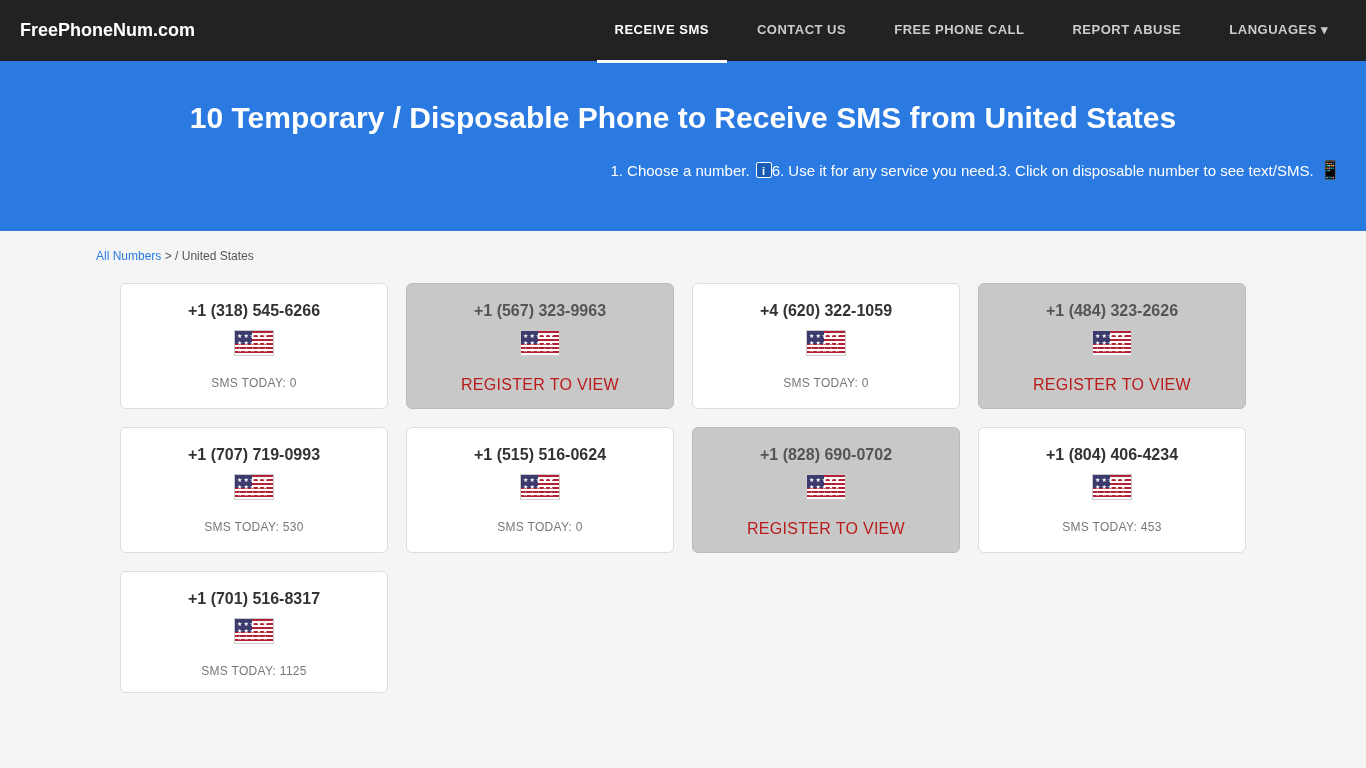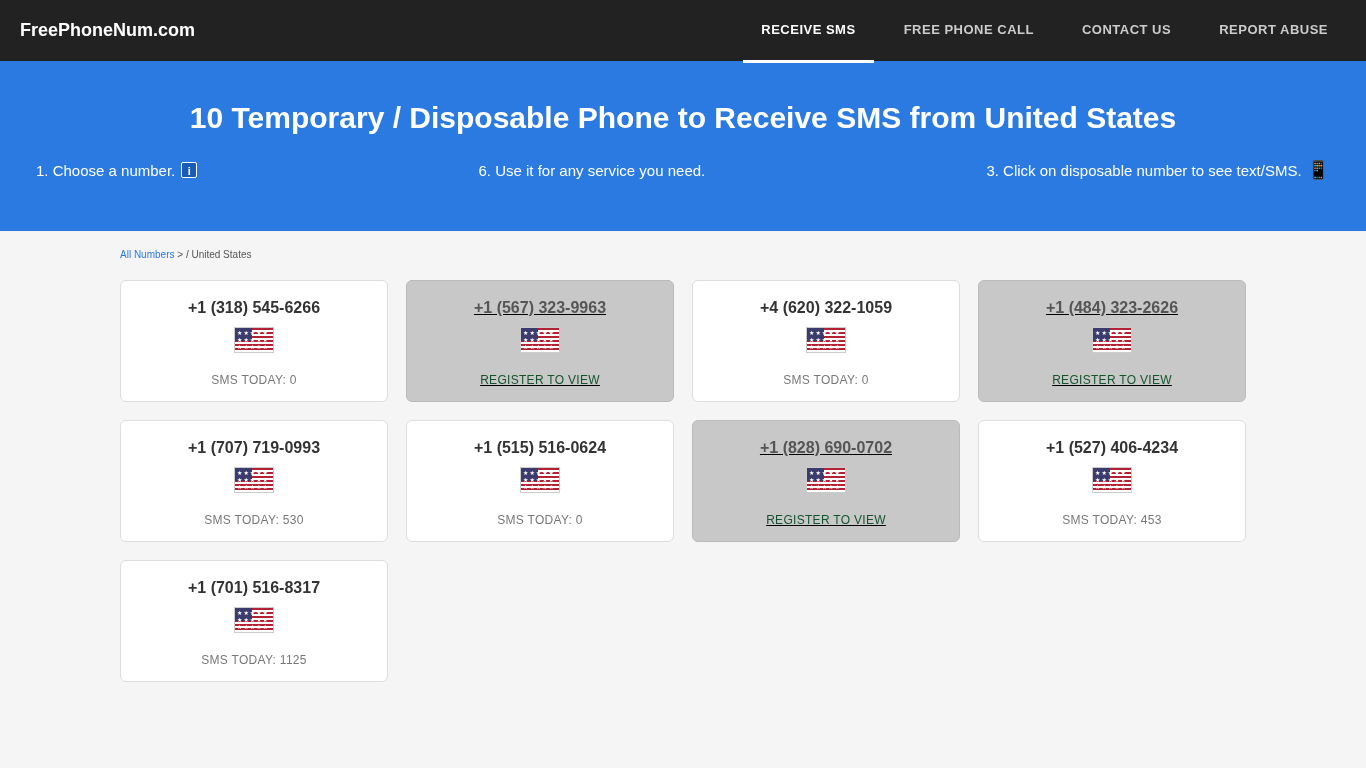--- a/index.html
+++ b/index.html
@@ -38,30 +38,30 @@
     .nav-link.active {
       color: #fff;
       border-bottom: 3px solid #fff;
     }
 
     
     .hero {
       background: #2a7ae2;
       color: #fff;
       text-align: center;
-      padding: 40px 36px 50px;
+      padding: 40px 24px 50px;
     }
     .hero h1 {
       font-size: 30px;
       font-weight: 700;
       margin-bottom: 24px;
     }
     .hero-steps {
       display: flex;
-      justify-content: space-between;
+      justify-content: flex-end;
       font-size: 15px;
     }
     .hero-step {
       display: flex;
       align-items: center;
       gap: 6px;
     }
     .info-icon {
       display: inline-block;
       background: #1a5bb5;
@@ -74,22 +74,22 @@
       height: 16px;
       line-height: 16px;
       text-align: center;
     }
     .phone-icon {
       font-size: 18px;
     }
 
     
     .breadcrumb {
-      padding: 18px 120px 10px;
-      font-size: 10px;
+      padding: 18px 96px 10px;
+      font-size: 12px;
       color: #555;
     }
     .breadcrumb a {
       color: #2a7ae2;
       text-decoration: none;
     }
 
     
     .phone-grid {
       padding: 10px 120px 30px;
@@ -103,21 +103,20 @@
       border: 1px solid #ddd;
       border-radius: 6px;
       padding: 18px 10px 14px;
       text-align: center;
       cursor: pointer;
       transition: box-shadow 0.2s;
     }
     .phone-card.locked {
       background: #c8c8c8;
       border-color: #bbb;
-      text-decoration: underline;
     }
 
     .phone-number {
       font-size: 16px;
       font-weight: 700;
       color: #333;
       margin-bottom: 10px;
     }
     .phone-card.locked .phone-number {
       color: #555;
@@ -150,37 +149,38 @@
       background: #3c3b6e;
     }
 
     .sms-today {
       font-size: 12px;
       color: #777;
       text-transform: uppercase;
       letter-spacing: 0.3px;
     }
     .register-label {
-      font-size: 12px;
-      color: #14532d;
+      font-size: 16px;
+      color: #b91c1c;
       text-transform: uppercase;
       letter-spacing: 0.3px;
     }
   </style>
 </head>
 <body>
 
 <nav>
   <div class="nav-brand">FreePhoneNum.com</div>
   <div class="nav-links">
 
   <a class="nav-link active">RECEIVE SMS</a>
+      <a class="nav-link">CONTACT US</a>
       <a class="nav-link">FREE PHONE CALL</a>
-      <a class="nav-link">CONTACT US</a>
       <a class="nav-link">REPORT ABUSE</a>
+      <a class="nav-link">LANGUAGES ▾</a>
     </div>
 </nav>
 
 <div class="hero">
   <h1>10 Temporary / Disposable Phone to Receive SMS from United States</h1>
   <div class="hero-steps">
     <div class="hero-step">
       <span>1. Choose a number.</span>
       <span class="info-icon">i</span>
     </div>
@@ -245,21 +245,21 @@
       <div class="sms-today">SMS TODAY: 0</div>
     </div>
     <div class="phone-card locked">
       <div class="phone-number">+1 (828) 690-0702</div>
       <div style="margin-bottom: 8px;"><div class="flag flag-us"><div class="stripe" style="top: 0px;"></div><div class="stripe" style="top: 4px;"></div><div class="stripe" style="top: 8px;"></div><div class="stripe" style="top: 12px;"></div><div class="stripe" style="top: 16px;"></div><div class="stripe" style="top: 20px;"></div><div class="stripe" style="top: 24px;"></div><div class="canton">
             <span style="color:#fff;font-size:6px;letter-spacing:1px;position:absolute;top:1px;left:2px;">★★★★★<br>★★★★★<br>★★★★★</span>
           </div></div></div>
       <div class="register-label">REGISTER TO VIEW</div>
     </div>
     <div class="phone-card">
-      <div class="phone-number">+1 (527) 406-4234</div>
+      <div class="phone-number">+1 (804) 406-4234</div>
       <div style="margin-bottom: 8px;"><div class="flag flag-us"><div class="stripe" style="top: 0px;"></div><div class="stripe" style="top: 4px;"></div><div class="stripe" style="top: 8px;"></div><div class="stripe" style="top: 12px;"></div><div class="stripe" style="top: 16px;"></div><div class="stripe" style="top: 20px;"></div><div class="stripe" style="top: 24px;"></div><div class="canton">
             <span style="color:#fff;font-size:6px;letter-spacing:1px;position:absolute;top:1px;left:2px;">★★★★★<br>★★★★★<br>★★★★★</span>
           </div></div></div>
       <div class="sms-today">SMS TODAY: 453</div>
     </div>
     <div class="phone-card">
       <div class="phone-number">+1 (701) 516-8317</div>
       <div style="margin-bottom: 8px;"><div class="flag flag-us"><div class="stripe" style="top: 0px;"></div><div class="stripe" style="top: 4px;"></div><div class="stripe" style="top: 8px;"></div><div class="stripe" style="top: 12px;"></div><div class="stripe" style="top: 16px;"></div><div class="stripe" style="top: 20px;"></div><div class="stripe" style="top: 24px;"></div><div class="canton">
             <span style="color:#fff;font-size:6px;letter-spacing:1px;position:absolute;top:1px;left:2px;">★★★★★<br>★★★★★<br>★★★★★</span>
           </div></div></div>

